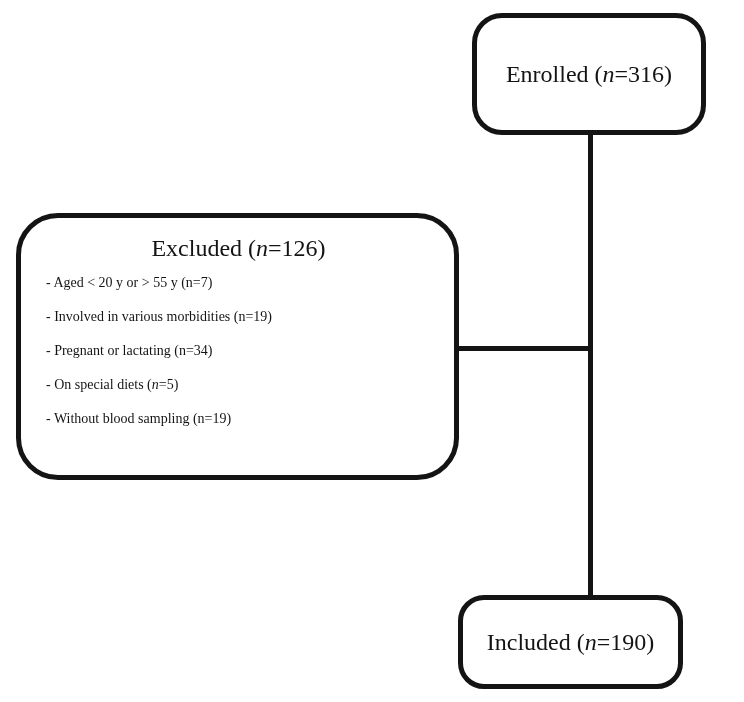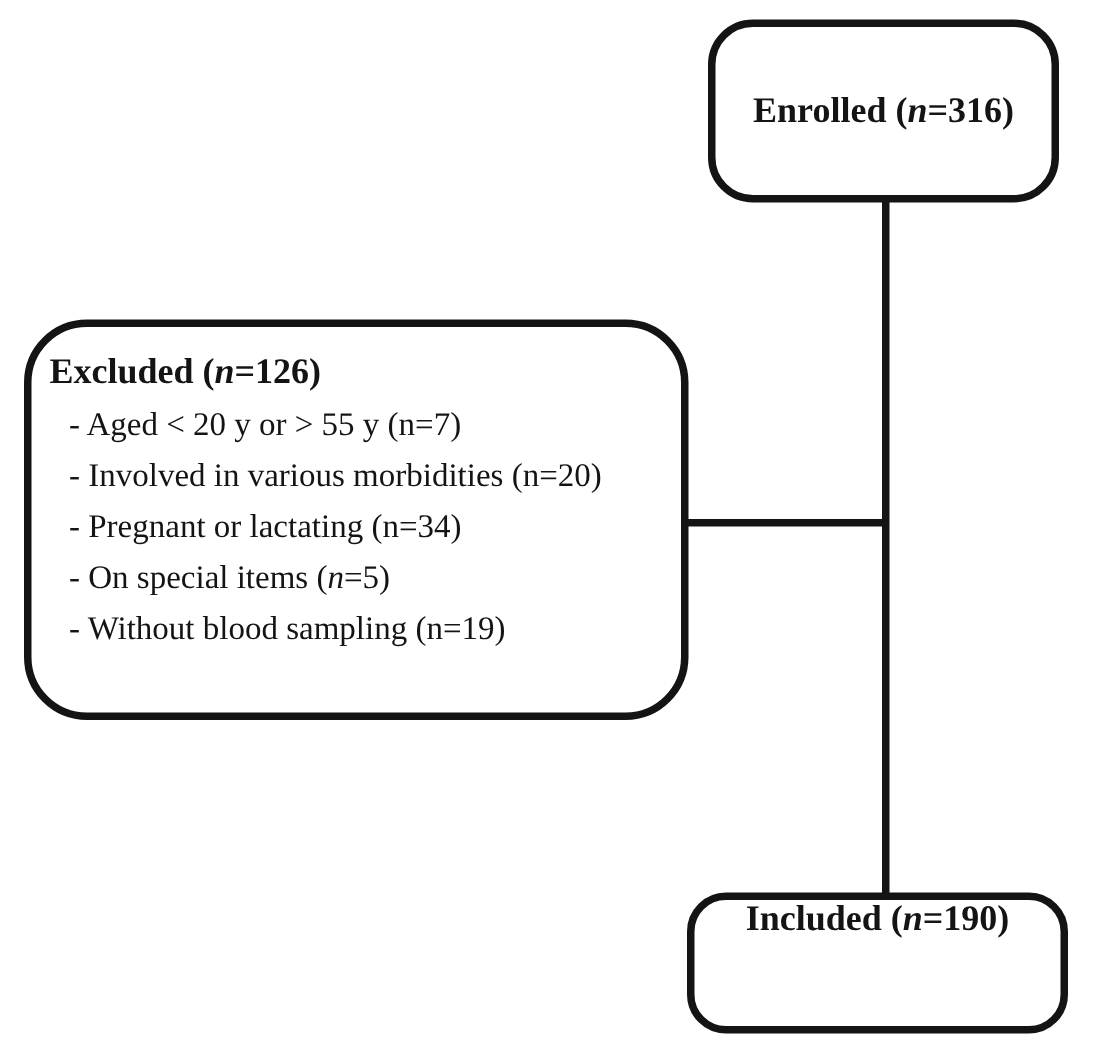--- a/index.html
+++ b/index.html
@@ -23,42 +23,42 @@
     border: 5px solid #141414;
   }
   .box-enrolled {
     left: 472px; top: 13px;
     width: 234px; height: 122px;
     border-radius: 30px;
     display: flex; align-items: center; justify-content: center;
   }
   .box-included {
     left: 458px; top: 595px;
-    width: 254px; height: 94px;
+    width: 225px; height: 94px;
     border-radius: 26px;
-    display: flex; justify-content: center;
+    display: flex; align-items: center; justify-content: center;
   }
   .box-excluded {
     left: 16px; top: 213px;
     width: 443px; height: 267px;
     border-radius: 42px;
     padding: 13px 10px 0 12px;
   }
   .box-title {
-    font-weight: bold;
+    font-weight: normal;
     font-size: 24px;
     white-space: nowrap;
   }
   .box-excluded .box-title {
-    text-align: left;
+    text-align: center;
     line-height: 34px;
     margin-bottom: 1px;
   }
   .excl-item {
-    font-size: 22px;
+    font-size: 14px;
     line-height: 34px;
     padding-left: 13px;
     white-space: nowrap;
   }
   .it {
     font-style: italic;
   }
   .connector {
     position: absolute;
     background: #141414;
@@ -82,25 +82,25 @@
   </div>
 
   <div class="connector connector-vertical"></div>
   <div class="connector connector-horizontal"></div>
 
   <div class="box box-excluded">
     <div class="box-title"><span>Excluded (</span><span class="it">n</span><span>=126)</span></div>
 
     <div class="excl-item"><span>- Aged &lt; 20 y or &gt; 55 y (n=7)</span><span class="it"></span><span></span></div>
 
-    <div class="excl-item"><span>- Involved in various morbidities (n=20)</span><span class="it"></span><span></span></div>
+    <div class="excl-item"><span>- Involved in various morbidities (n=19)</span><span class="it"></span><span></span></div>
 
     <div class="excl-item"><span>- Pregnant or lactating (n=34)</span><span class="it"></span><span></span></div>
 
-    <div class="excl-item"><span>- On special items (</span><span class="it">n</span><span>=5)</span></div>
+    <div class="excl-item"><span>- On special diets (</span><span class="it">n</span><span>=5)</span></div>
 
     <div class="excl-item"><span>- Without blood sampling (n=19)</span><span class="it"></span><span></span></div>
 
   </div>
 
   <div class="box box-included">
     <div class="box-title"><span>Included (</span><span class="it">n</span><span>=190)</span></div>
   </div>
 
 </div>

